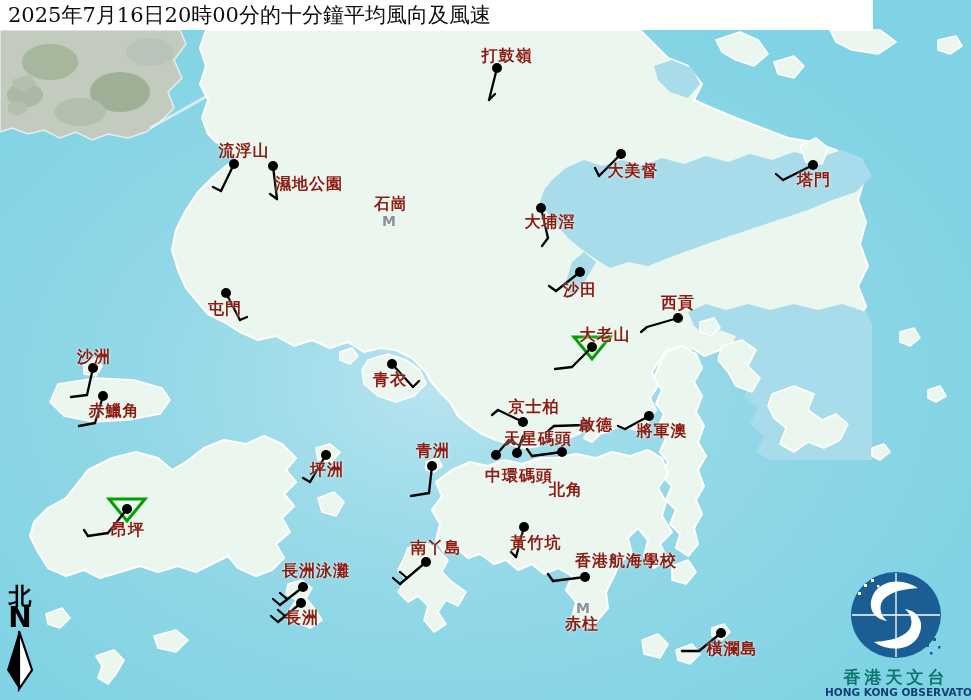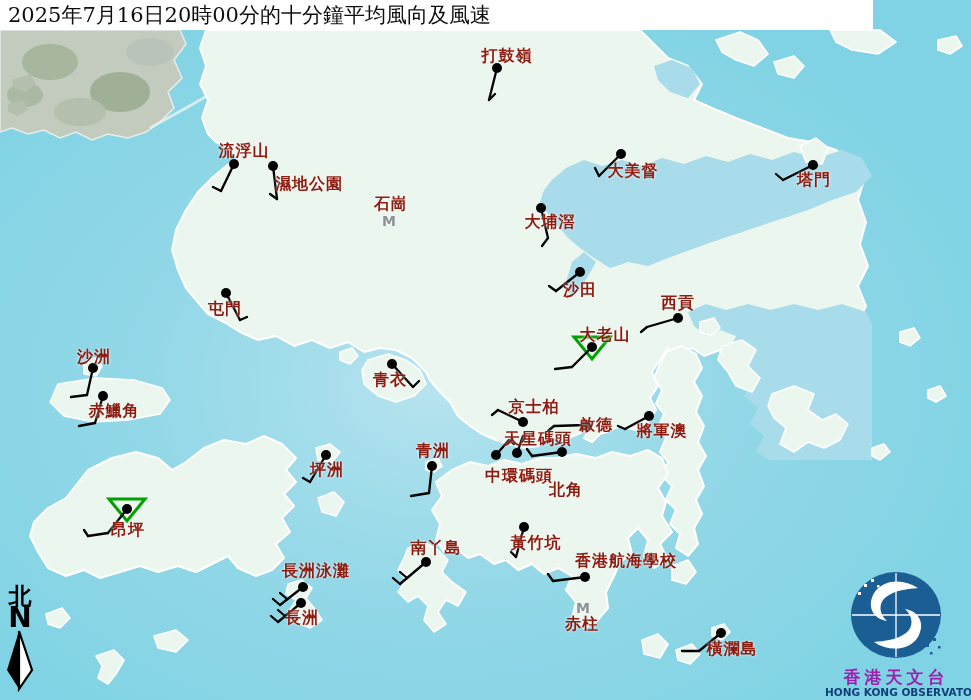--- a/index.html
+++ b/index.html
@@ -14,21 +14,21 @@
      font:bold 14px "DejaVu Sans",sans-serif;color:#8b9196;
      text-shadow:0 0 2px rgba(255,255,255,.8);}
   .titlebar{position:absolute;left:0;top:0;width:873px;height:30px;background:#ffffff;
      display:flex;align-items:center;box-sizing:border-box;padding-left:8px;
      font:21px "DejaVu Serif",serif;color:#0d0d0d;}
   .compass{position:absolute;left:2px;top:584px;width:36px;text-align:center;color:#000;}
   .compass .cn{font:bold 23px "DejaVu Serif",serif;line-height:24px;}
   .compass .n{font:bold 28px "DejaVu Sans",sans-serif;line-height:24px;margin-top:-2px;}
   .hko{position:absolute;right:4px;bottom:1px;width:142px;text-align:center;}
   .hko .logo-cn{font:bold 17px "DejaVu Serif",serif;letter-spacing:4px;
-     color:#a21caf;line-height:17px;margin-top:1px;}
+     color:#0f766e;line-height:17px;margin-top:1px;}
   .hko .logo-en{font:bold 10.5px "DejaVu Sans",sans-serif;color:#123f77;
      line-height:13px;white-space:nowrap;}
 </style>
 </head>
 <body>
 
 <div id="app">
 
   <svg id="map-svg" width="971" height="700" viewBox="0 0 971 700">
     <defs>

